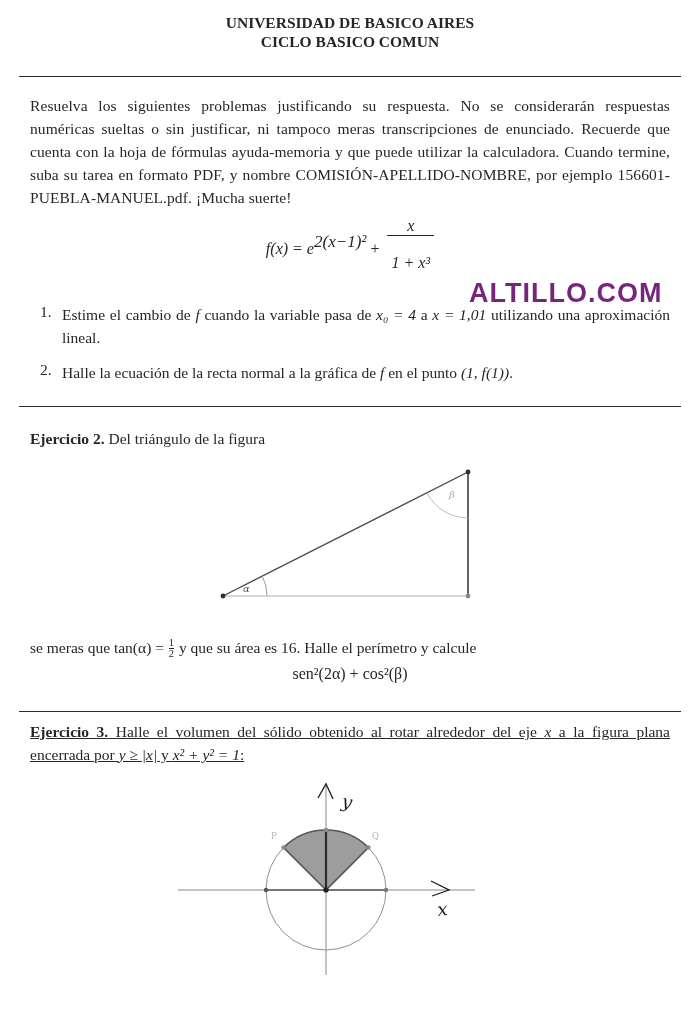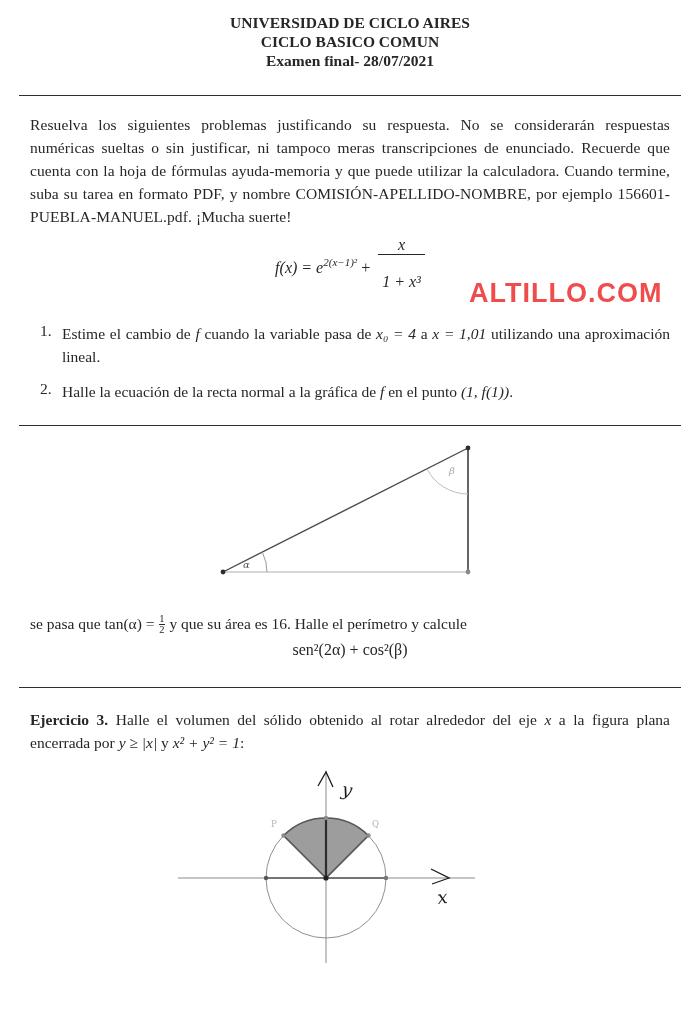--- a/index.html
+++ b/index.html
@@ -12,51 +12,50 @@
   .header { padding-top:13px; text-align:center; font-weight:bold; line-height:19px; font-size:15.5px; }
   .rule { height:0; border:none; border-top:1.7px solid #2e2e2e; margin:0 19px; }
   .rule1 { margin-top:25px; }
   .rule2 { margin-top:22px; }
   .rule3 { margin-top:28px; }
   .para { margin:17px 30px 0 30px; text-align:justify; line-height:23px; letter-spacing:0.1px; }
   .exhead { margin:20px 30px 0 30px; line-height:23px; }
   .exlabel { font-weight:bold; }
   .mi { font-style:italic; }
   .formula { margin-top:8px; text-align:center; font-size:16px; }
-  sup.exp { font-size:11px; vertical-align:7px; }
+  sup.exp { font-size:17px; vertical-align:7px; }
   .frac { display:inline-block; vertical-align:-14px; text-align:center; margin-left:4px; }
   .frac .num { display:block; line-height:18px; padding:0 4px; }
   .frac .den { display:block; line-height:19px; padding:17px 4px; border-top:1.2px solid #262626; }
   .sfrac { display:inline-block; text-align:center; vertical-align:-4px; font-size:10.5px; line-height:10px; margin:0 1px; }
   .sfrac .n { display:block; }
   .sfrac .d { display:block; border-top:1px solid #262626; }
   .items { margin:14px 30px 0 40px; }
   .item { display:flex; margin-bottom:12px; }
   .item .inum { width:22px; flex:none; }
   .item .ibody { flex:1; text-align:justify; line-height:23px; }
   .fig { display:block; }
   .fig-triangle { margin:14px 0 0 185px; }
   .fig-circle { margin:7px 0 0 150px; }
   .watermark {
     position:absolute; left:469px; top:278px;
     font-family:"Liberation Sans","DejaVu Sans",sans-serif;
     font-weight:bold; font-size:27px; letter-spacing:1px;
-    color:#ef4444; opacity:0.95;
+    color:#701a75; opacity:0.95;
   }
   svg text { font-family:"DejaVu Serif","Liberation Serif",serif; }
 </style>
 </head>
 <body>
 
 <div id="page">
 
   <div class="header">
-    <div>UNIVERSIDAD DE CICLO AIRES</div>
+    <div>UNIVERSIDAD DE BASICO AIRES</div>
     <div>CICLO BASICO COMUN</div>
-    <div>Examen final- 28/07/2021</div>
   </div>
 
   <div class="rule rule1"></div>
 
   <div class="para">Resuelva los siguientes problemas justificando su respuesta. No se considerarán respuestas numéricas sueltas o sin justificar, ni tampoco meras transcripciones de enunciado. Recuerde que cuenta con la hoja de fórmulas ayuda-memoria y que puede utilizar la calculadora. Cuando termine, suba su tarea en formato PDF, y nombre COMISIÓN-APELLIDO-NOMBRE, por ejemplo 156601-PUEBLA-MANUEL.pdf. ¡Mucha suerte!</div>
 
   <div class="watermark">ALTILLO.COM</div>
 
 
   <div class="formula"><span class="mi">f(x) = e</span><sup class="exp mi">2(x−1)²</sup><span> + </span><span class="frac"><span class="num mi">x</span><span class="den mi">1 + x³</span></span></div>
@@ -67,41 +66,42 @@
       <span class="ibody"><span>Estime el cambio de </span><span class="mi">f</span><span> cuando la variable pasa de </span><span class="mi">x₀ = 4</span><span> a </span><span class="mi">x = 1,01</span><span> utilizando una aproximación lineal.</span></span>
     </div>
     <div class="item">
       <span class="inum">2.</span>
       <span class="ibody"><span>Halle la ecuación de la recta normal a la gráfica de </span><span class="mi">f</span><span> en el punto </span><span class="mi">(1, f(1))</span><span>.</span></span>
     </div>
   </div>
 
   <div class="rule rule2"></div>
 
+  <div class="exhead"><span class="exlabel">Ejercicio 2.</span><span> Del triángulo de la figura</span></div>
 
   <svg class="fig fig-triangle" width="300" height="150" viewBox="0 0 300 150">
     <line x1="38" y1="132" x2="283" y2="132" stroke="#b0b0b0" stroke-width="1"></line>
     <line x1="283" y1="8" x2="283" y2="132" stroke="#4a4a4a" stroke-width="1.7"></line>
     <line x1="38" y1="132" x2="283" y2="8" stroke="#4a4a4a" stroke-width="1.4"></line>
     <path d="M 82 132 A 44 44 0 0 0 77.3 112.1" fill="none" stroke="#9a9a9a" stroke-width="1"></path>
     <path d="M 242 28.8 A 46 46 0 0 0 283 54" fill="none" stroke="#bdbdbd" stroke-width="1"></path>
     <circle cx="38" cy="132" r="2.4" fill="#2e2e2e"></circle>
     <circle cx="283" cy="8" r="2.4" fill="#2e2e2e"></circle>
     <circle cx="283" cy="132" r="2.4" fill="#8a8a8a"></circle>
     <text x="58" y="128" font-size="10" font-style="italic" fill="#555555">α</text>
     <text x="264" y="34" font-size="10" font-style="italic" fill="#a8a8a8">β</text>
   </svg>
 
-  <div class="exhead" style="margin-top:22px;"><span>se pasa que tan(α) = </span><span class="sfrac"><span class="n">1</span><span class="d">2</span></span><span> y que su área es 16. Halle el perímetro y calcule</span></div>
+  <div class="exhead" style="margin-top:22px;"><span>se meras que tan(α) = </span><span class="sfrac"><span class="n">1</span><span class="d">2</span></span><span> y que su área es 16. Halle el perímetro y calcule</span></div>
 
   <div class="formula" style="margin-top:6px;">sen²(2α) + cos²(β)</div>
 
   <div class="rule rule3"></div>
 
-  <div class="exhead" style="margin-top:20px; text-align:justify;"><span class="exlabel">Ejercicio 3.</span> <span>Halle el volumen del sólido obtenido al rotar alrededor del eje </span><span class="mi">x</span><span> a la figura plana encerrada por </span><span class="mi">y ≥ |x|</span><span> y </span><span class="mi">x² + y² = 1</span><span>:</span></div>
+  <div class="exhead" style="margin-top:8px; text-align:justify;text-decoration:underline;"><span class="exlabel">Ejercicio 3.</span> <span>Halle el volumen del sólido obtenido al rotar alrededor del eje </span><span class="mi">x</span><span> a la figura plana encerrada por </span><span class="mi">y ≥ |x|</span><span> y </span><span class="mi">x² + y² = 1</span><span>:</span></div>
 
   <svg class="fig fig-circle" width="350" height="212" viewBox="0 0 350 212">
     <line x1="176" y1="10" x2="176" y2="202" stroke="#8a8a8a" stroke-width="1"></line>
     <line x1="28" y1="117" x2="325" y2="117" stroke="#8a8a8a" stroke-width="1"></line>
     <circle cx="176" cy="117" r="60" fill="none" stroke="#909090" stroke-width="1"></circle>
     <path d="M 176 117 L 133.57 74.57 A 60 60 0 0 1 218.43 74.57 L 176 117 Z" fill="#9d9d9d" stroke="#575757" stroke-width="1.7"></path>
     <line x1="116" y1="117" x2="236" y2="117" stroke="#5a5a5a" stroke-width="1.7"></line>
     <line x1="176" y1="117" x2="176" y2="57" stroke="#2c2c2c" stroke-width="2.2"></line>
     <polyline points="168,25 176,11 183,26" fill="none" stroke="#1c1c1c" stroke-width="1.3"></polyline>
     <polyline points="281,108 299,117 282,123" fill="none" stroke="#1c1c1c" stroke-width="1.3"></polyline>

